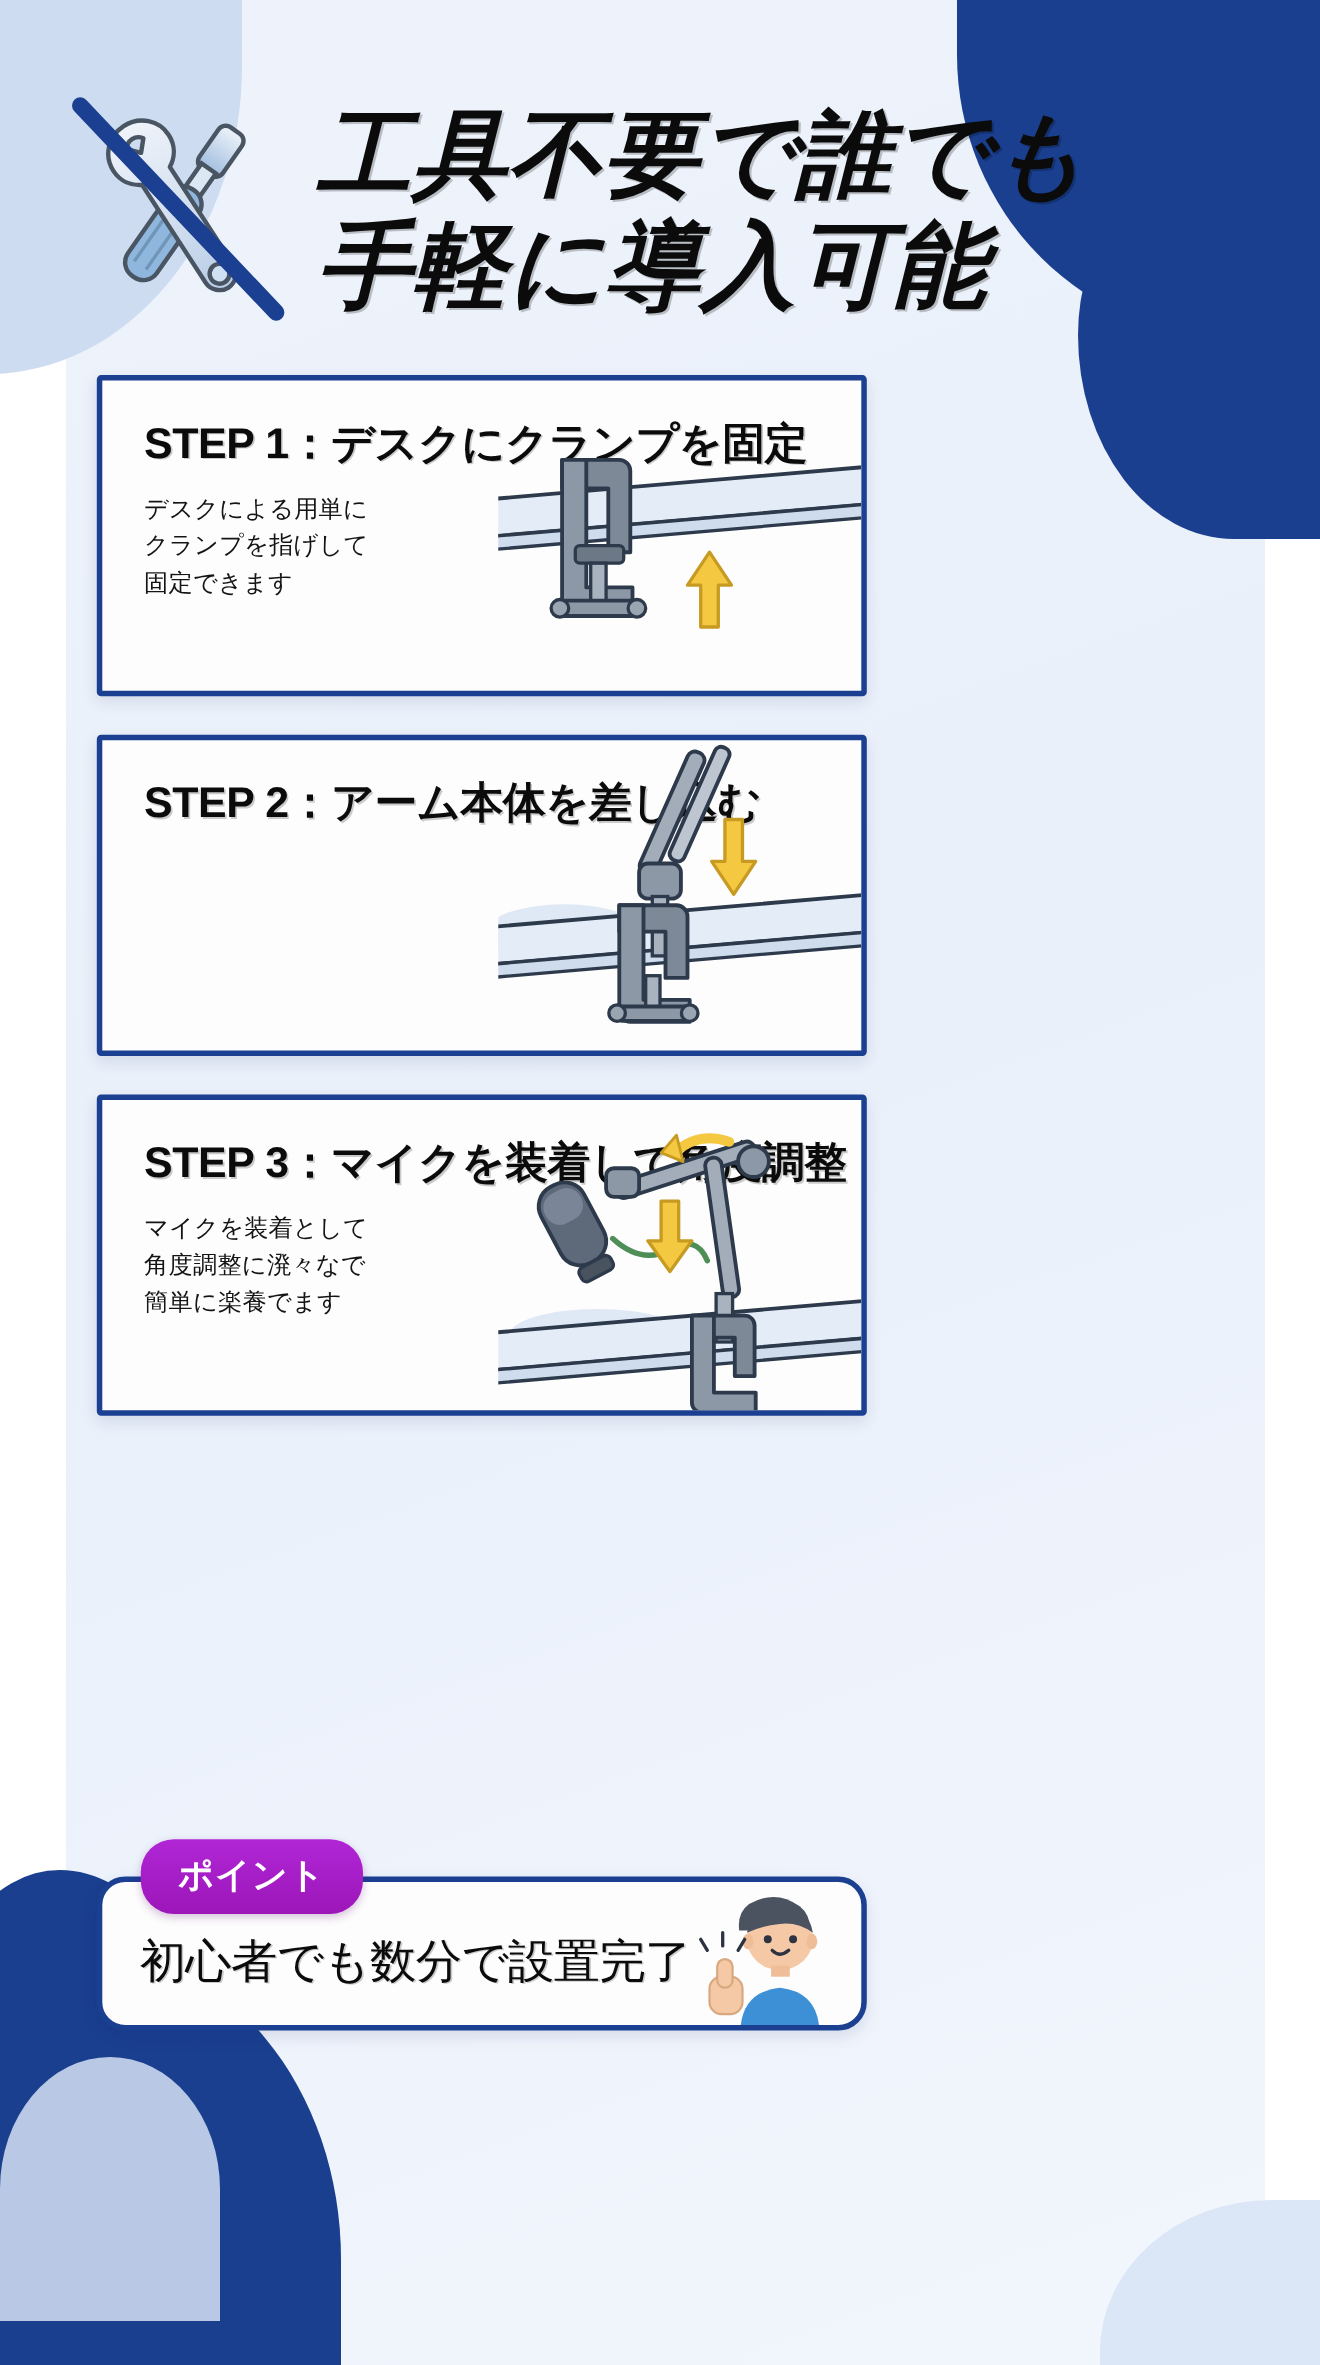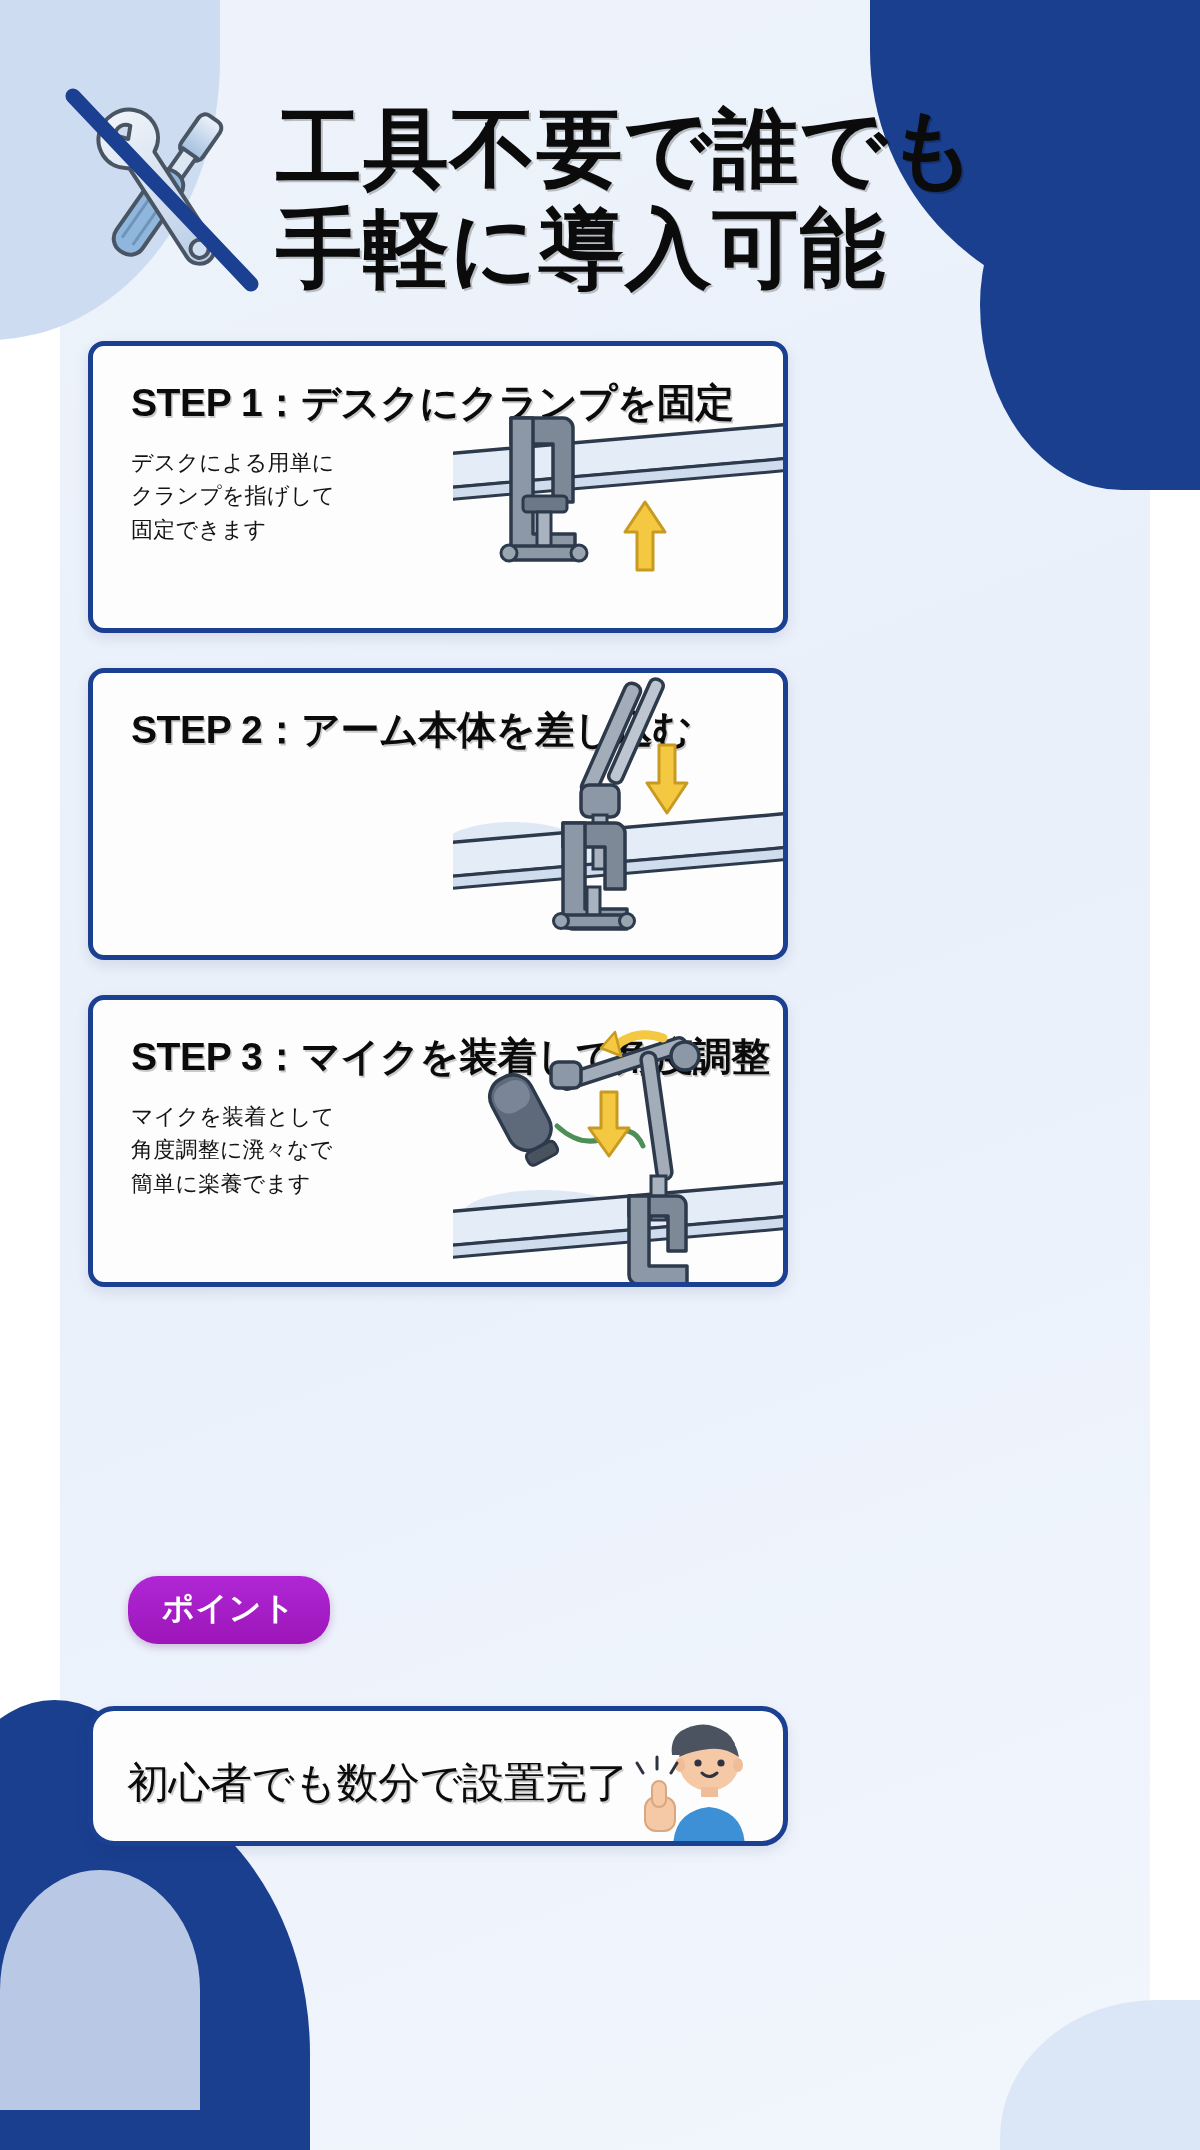--- a/index.html
+++ b/index.html
@@ -112,22 +112,23 @@
     height: 2150px;
   }
 
   
   .header {
     position: absolute;
     left: 55px;
     top: 78px;
     width: 1020px;
     display: flex;
-    align-items: flex-end;
-    gap: 6px;
+    align-items: center;
+    gap: 18px;
+    font-style: italic;
   }
   .tools-icon {
     flex: 0 0 auto;
     width: 215px;
     height: 215px;
     margin-top: 6px;
   }
   .header-title {
     padding-top: 6px;
     font-size: 86px;
@@ -139,21 +140,21 @@
     text-shadow: 2px 2px 0 rgba(0,0,0,.22);
   }
 
   
   .card {
     position: absolute;
     left: 88px;
     width: 700px;
     background: #fdfdfd;
     border: 5px solid #1b3f91;
-    border-radius: 16px;
+    border-radius: 4px;
     box-shadow: 0 5px 14px rgba(20,40,90,.11);
     overflow: hidden;
   }
   .card-1 { top: 341px;  height: 292px; }
   .card-2 { top: 668px;  height: 292px; }
   .card-3 { top: 995px;  height: 292px; }
 
   .card-title {
     position: absolute;
     left: 38px;
@@ -181,21 +182,21 @@
     right: 0;
     top: 0;
     width: 330px;
     height: 100%;
   }
 
   
   .point-badge {
     position: absolute;
     left: 128px;
-    top: 1576px;
+    top: 1672px;
     background: #a81ec6;
     background: linear-gradient(180deg, #b026d6 0%, #9c16b8 100%);
     color: #ffffff;
     font-size: 32px;
     font-weight: 900;
     padding: 11px 34px 13px;
     border-radius: 30px;
     letter-spacing: .02em;
     z-index: 5;
     box-shadow: 0 3px 8px rgba(90,10,110,.25);

